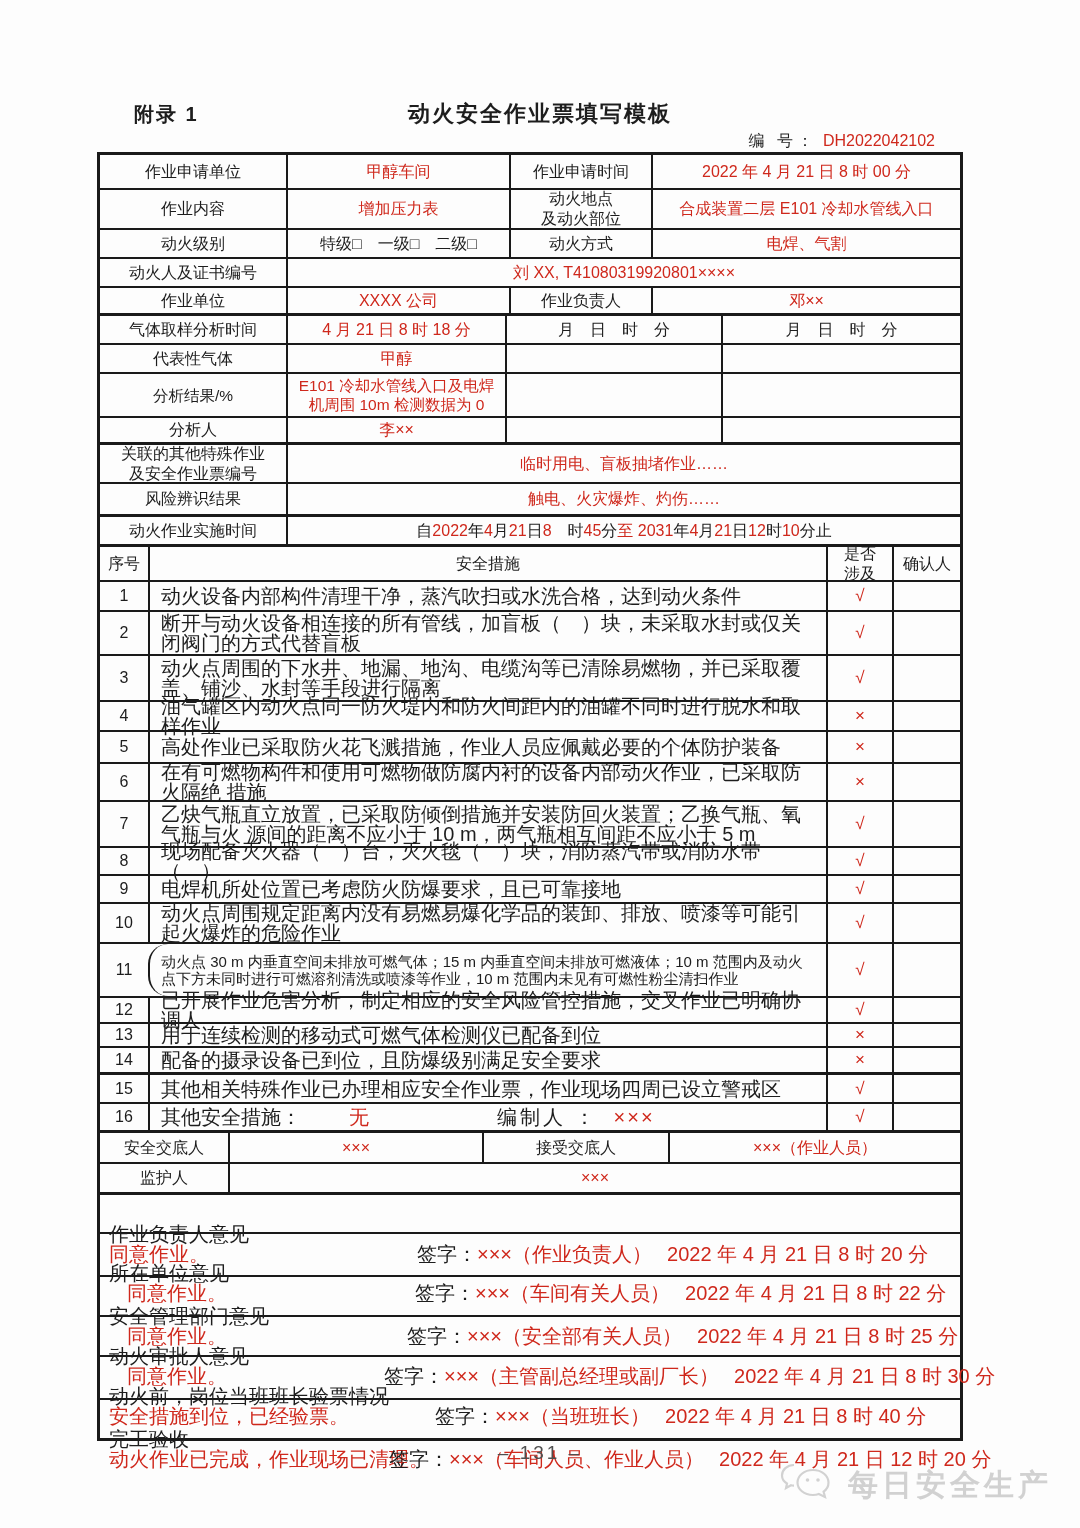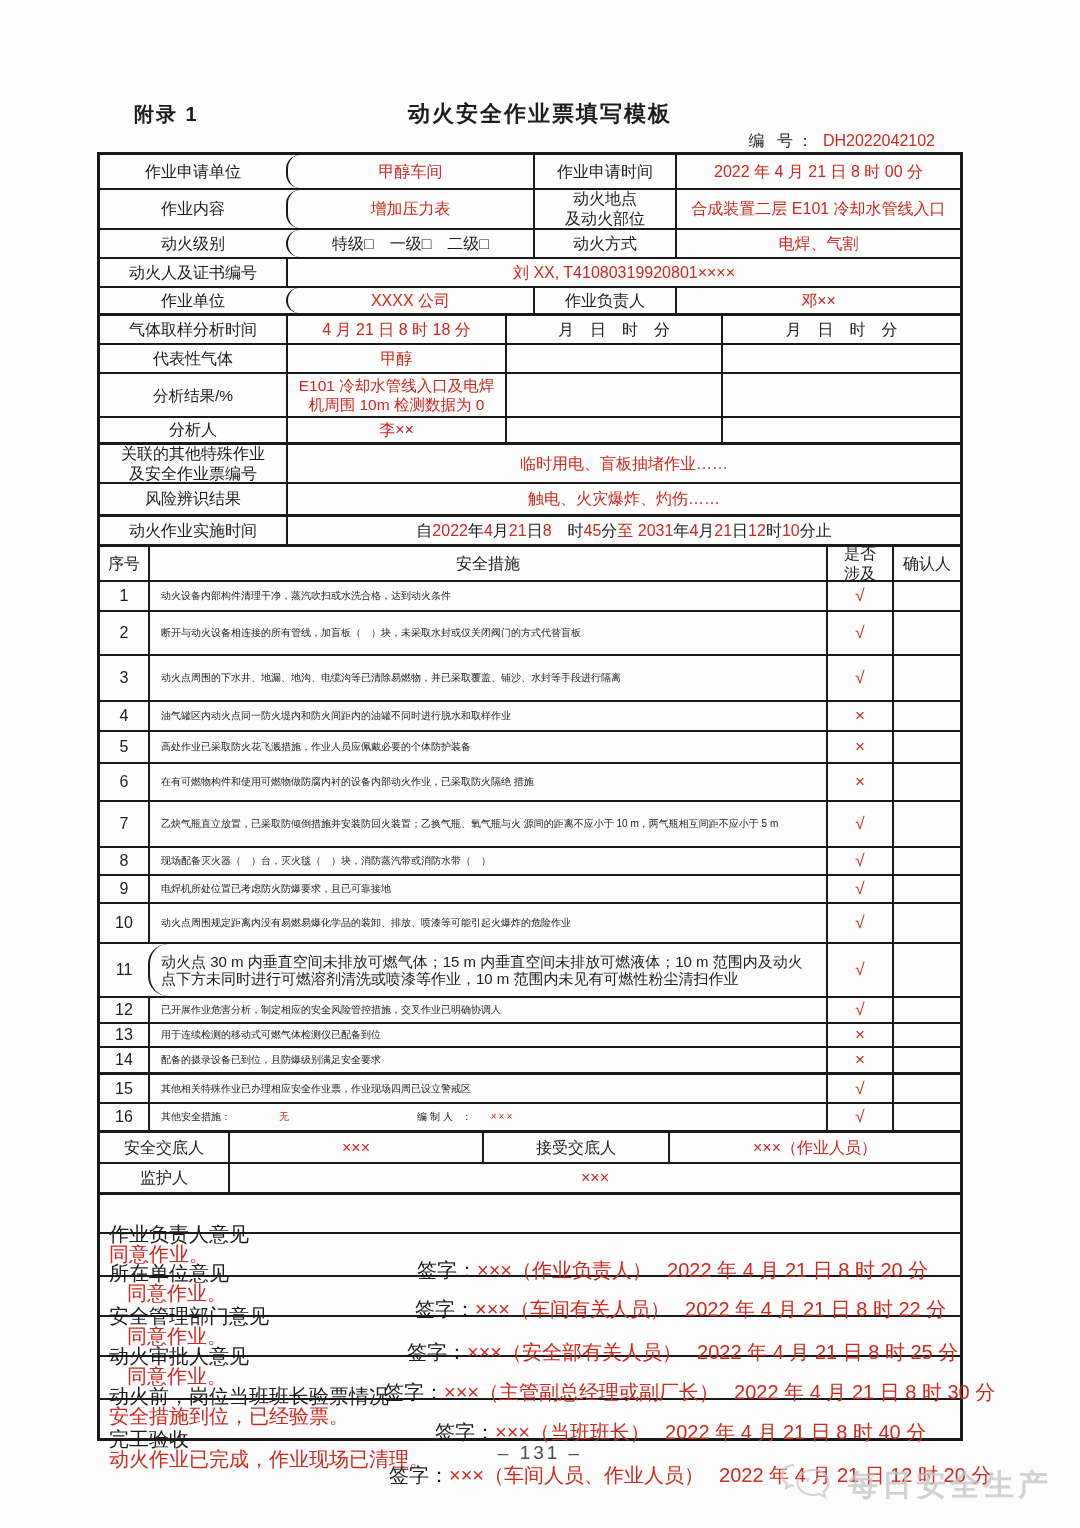--- a/index.html
+++ b/index.html
@@ -25,56 +25,56 @@
   .red{color:var(--accent-red);}
   .sheet{position:absolute;left:97px;top:152px;width:866px;border:3px solid var(--border-black);background:#fdfdfd;}
   .trow{display:flex;align-items:stretch;}
   .trow + .trow{border-top:2px solid var(--border-black);}
   .sect{border-top:3px solid var(--border-black) !important;}
   .c{display:flex;align-items:center;justify-content:center;text-align:center;font-size:16px;line-height:20px;padding:1px 4px;}
   .c + .c{border-left:2px solid var(--border-black);}
   .pre{white-space:pre-line;}
   
   .w-label{width:186px;flex:none;}
-  .w-a2{width:247px;flex:none;border-radius:14px;}
+  .w-a2{width:223px;flex:none;}
   .w-a3{width:142px;flex:none;}
   .w-g2{width:219px;flex:none;}
   .w-g3{width:216px;flex:none;}
   .flex1{flex:1;}
   
   .rA{height:33px}.rB{height:40px}.rC{height:29px}.rD{height:29px}.rE{height:27px}
   .rF{height:30px}.rG{height:29px}.rH{height:44px}.rI{height:26px}.rJ{height:40px}
   .rK{height:32px}.rL{height:30px}
   .rH .c{line-height:19px;font-size:15.5px;}
   
   .w-no{width:48px;flex:none;}
   .w-inv{width:66px;flex:none;}
   .w-conf{width:68px;flex:none;}
-  .mt{flex:1;justify-content:flex-start;text-align:left;padding:1px 11px;font-size:10px;line-height:20px;}
+  .mt{flex:1;justify-content:flex-start;text-align:left;padding:1px 11px;font-size:20px;line-height:20px;}
   .mk{font-size:17px;}
   .m0{height:36px}.m1{height:30px}.m2{height:44px}.m3{height:46px}.m4{height:30px}
   .m5{height:32px}.m6{height:38px}.m7{height:46px}.m8{height:28px}.m9{height:28px}
   .m10{height:40px}.m11{height:54px}.m12{height:26px}.m13{height:24px}.m14{height:26px}
   .m15{height:30px}.m16{height:28px}
   .m11 .mt{line-height:17.5px;font-size:15px;border-radius:20px;}
   .m0 .c{font-weight:bold;font-weight:normal;}
   .m16row .mt span{white-space:nowrap;}
   .g1{margin-left:48px;}
   .g2{margin-left:128px;letter-spacing:3px;}
   .g3{margin-left:16px;letter-spacing:2px;}
   
   .w-b1{width:128px;flex:none;}
   .w-b2{width:254px;flex:none;}
   .w-b3{width:186px;flex:none;}
   .bA{height:32px}.bB{height:30px}
   .o1{height:40px}.o2{height:43px}.o3{height:40px}.o4{height:40px}.o5{height:43px}.o6{height:40px}
   .op{display:block;padding:2px 9px 0 9px;font-size:20px;margin-top:28px;}
   .op-title{line-height:19px;}
   .op-line2{position:relative;height:20px;line-height:20px;}
-  .op-line2 .sign{position:absolute;top:16px;white-space:nowrap;text-align:right;}
+  .op-line2 .sign{position:absolute;top:0;white-space:nowrap;text-align:right;}
   .sp1{left:308px}.sp2{left:306px}.sp3{left:298px}.sp4{left:275px}.sp5{left:326px}.sp6{left:280px}
   .ind{padding-left:18px;}
   .date{margin-left:15px;}
   .pageno{position:absolute;top:1442px;left:0;width:1080px;text-align:center;font-size:19px;letter-spacing:3px;color:var(--page-number-gray);}
   .watermark{position:absolute;top:1462px;right:28px;display:flex;align-items:center;gap:10px;opacity:.75;}
   .watermark .wm-text{font-size:30px;font-weight:bold;color:var(--watermark-gray);letter-spacing:4px;}
 </style>
 </head>
 <body>
 

